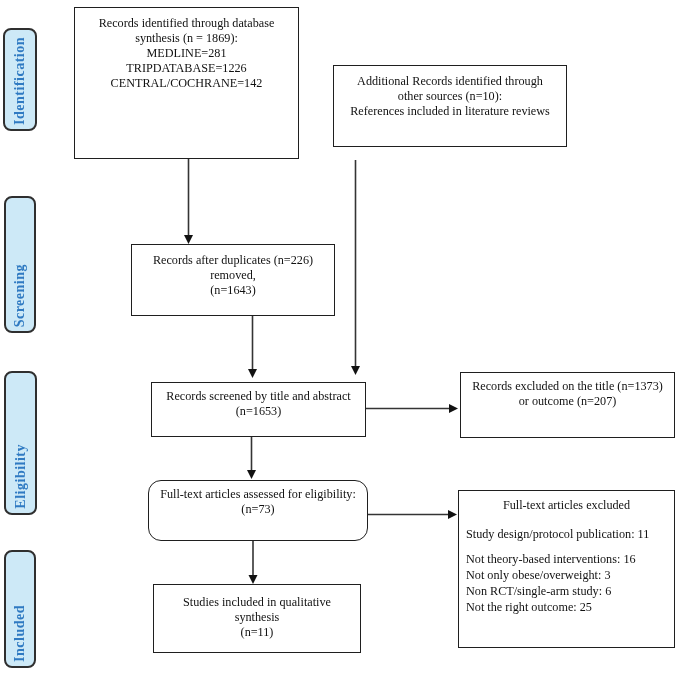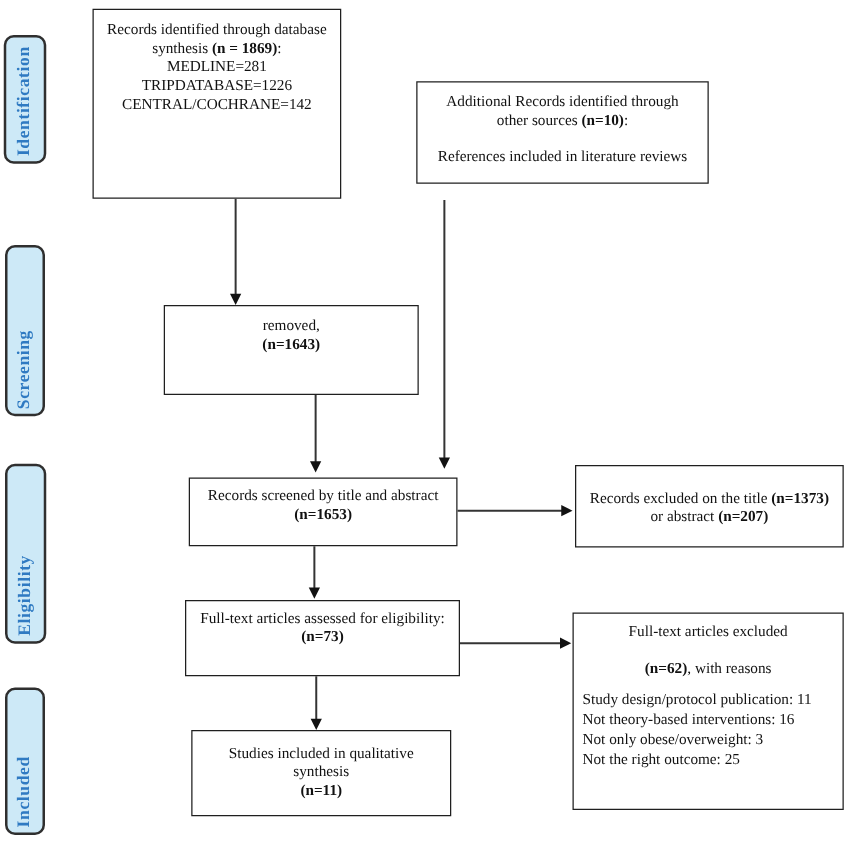--- a/index.html
+++ b/index.html
@@ -35,29 +35,29 @@
   
   .fbox{
     position:absolute;
     background:#ffffff;
     border:1.5px solid #1f1f1f;
     box-sizing:border-box;
     text-align:center;
     font-size:12.2px;
   }
   .fbox .line{line-height:15px;white-space:nowrap;}
-  .fbox .line .b{font-weight:bold;}
+  .fbox .line .b{font-weight:normal;}
   .fbox .line.align-left{text-align:left;padding-left:7px;}
   .b-identified{padding-top:8px;}
   .b-identified .line:nth-child(n+3){}
   .b-additional{padding-top:8px;}
-  .b-additional .line:nth-child(3){margin-top:14px;}
+  .b-additional .line:nth-child(3){}
   .b-duplicates{padding-top:8px;}
   .b-screened{padding-top:6px;}
-  .b-excluded-ta{padding-top:18px;}
+  .b-excluded-ta{padding-top:6px;}
   .b-ft-assessed{padding-top:6px;}
   .b-ft-excluded{padding-top:6px;}
   .b-ft-excluded .line{line-height:16px;}
   .b-ft-excluded .line:nth-child(2){margin-top:13px;}
   .b-ft-excluded .line:nth-child(3){margin-top:9px;}
   .b-included-st{padding-top:10px;}
   
   #arrows{position:absolute;left:0;top:0;pointer-events:none;}
   #arrows line{stroke:#343434;stroke-width:1.6;}
   #arrows polygon{fill:#121212;}
@@ -73,60 +73,61 @@
   <div class="stage" style="left:4px;top:196px;width:32px;height:137px;">
     <span class="vlabel">Screening</span>
   </div>
   <div class="stage" style="left:4px;top:371px;width:33px;height:144px;">
     <span class="vlabel">Eligibility</span>
   </div>
   <div class="stage" style="left:4px;top:550px;width:32px;height:118px;">
     <span class="vlabel">Included</span>
   </div>
 
-  <div class="fbox b-identified" style="left:74px;top:7px;width:199px;height:152px;">
+  <div class="fbox b-identified" style="left:74px;top:7px;width:225px;height:152px;">
       <div class="line"><span>Records identified through database</span></div>
       <div class="line"><span>synthesis </span><span class="b">(n = 1869)</span><span>:</span></div>
       <div class="line"><span>MEDLINE=281</span></div>
       <div class="line"><span>TRIPDATABASE=1226</span></div>
       <div class="line"><span>CENTRAL/COCHRANE=142</span></div>
     </div>
 
   <div class="fbox b-additional" style="left:333px;top:65px;width:234px;height:82px;">
       <div class="line"><span>Additional Records identified through</span></div>
       <div class="line"><span>other sources </span><span class="b">(n=10)</span><span>:</span></div>
       <div class="line"><span>References included in literature reviews</span></div>
     </div>
 
   <div class="fbox b-duplicates" style="left:131px;top:244px;width:204px;height:72px;">
+      <div class="line"><span>Records after duplicates </span><span class="b">(n=226)</span></div>
       <div class="line"><span>removed,</span></div>
       <div class="line"><span class="b">(n=1643)</span></div>
     </div>
 
   <div class="fbox b-screened" style="left:151px;top:382px;width:215px;height:55px;">
       <div class="line"><span>Records screened by title and abstract</span></div>
       <div class="line"><span class="b">(n=1653)</span></div>
     </div>
 
   <div class="fbox b-excluded-ta" style="left:460px;top:372px;width:215px;height:66px;">
       <div class="line"><span>Records excluded on the title </span><span class="b">(n=1373)</span></div>
-      <div class="line"><span>or abstract </span><span class="b">(n=207)</span></div>
+      <div class="line"><span>or outcome </span><span class="b">(n=207)</span></div>
     </div>
 
-  <div class="fbox b-ft-assessed" style="left:148px;top:480px;width:220px;height:61px;">
+  <div class="fbox b-ft-assessed" style="left:148px;top:480px;width:220px;height:61px;border-radius:13px;">
       <div class="line"><span>Full-text articles assessed for eligibility:</span></div>
       <div class="line"><span class="b">(n=73)</span></div>
     </div>
 
   <div class="fbox b-ft-excluded" style="left:458px;top:466px;width:217px;height:158px;margin-top:24px;">
       <div class="line"><span>Full-text articles excluded</span></div>
-      <div class="line"><span class="b">(n=62)</span><span>, with reasons</span></div>
       <div class="line align-left"><span>Study design/protocol publication: 11</span></div>
       <div class="line align-left"><span>Not theory-based interventions: 16</span></div>
       <div class="line align-left"><span>Not only obese/overweight: 3</span></div>
+      <div class="line align-left"><span>Non RCT/single-arm study: 6</span></div>
       <div class="line align-left"><span>Not the right outcome: 25</span></div>
     </div>
 
   <div class="fbox b-included-st" style="left:153px;top:584px;width:208px;height:69px;">
       <div class="line"><span>Studies included in qualitative</span></div>
       <div class="line"><span>synthesis</span></div>
       <div class="line"><span class="b">(n=11)</span></div>
     </div>
 
   <svg id="arrows" width="677" height="676" viewBox="0 0 677 676">

